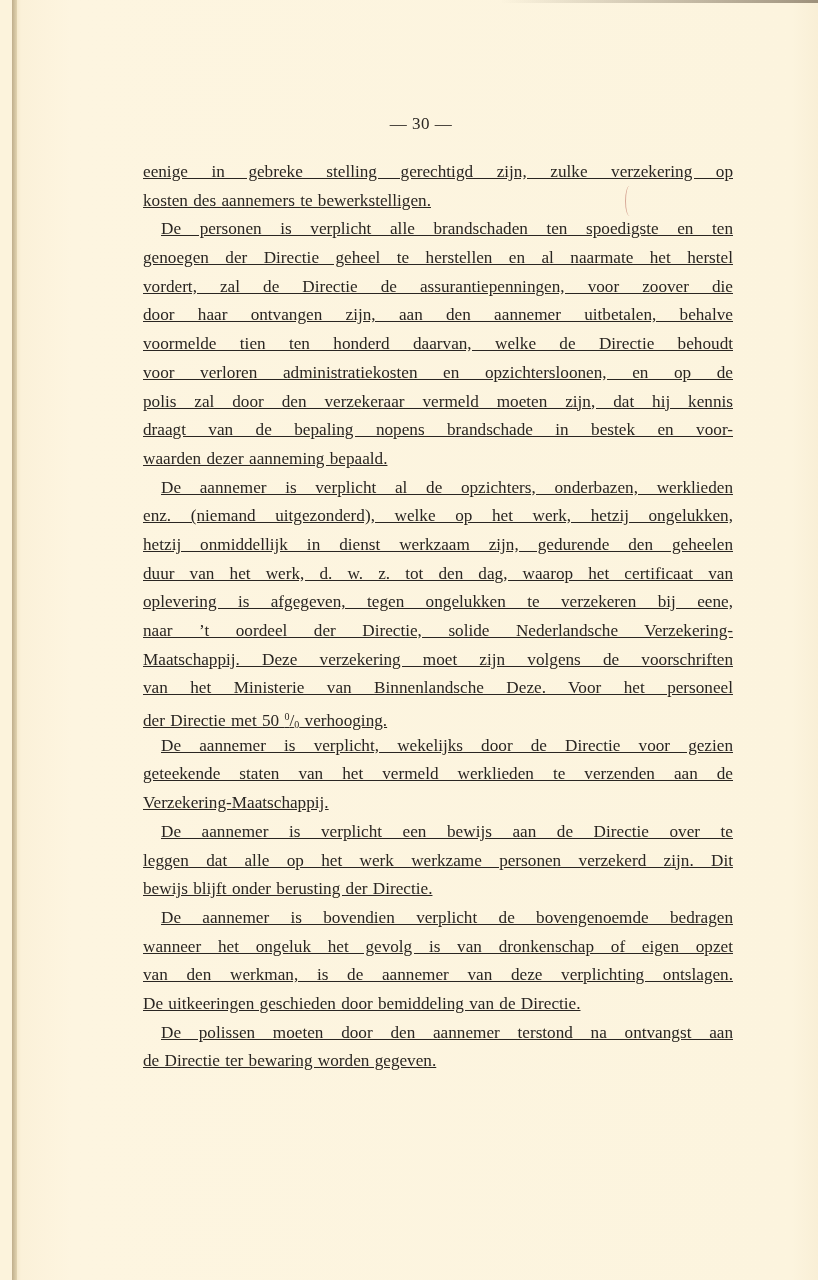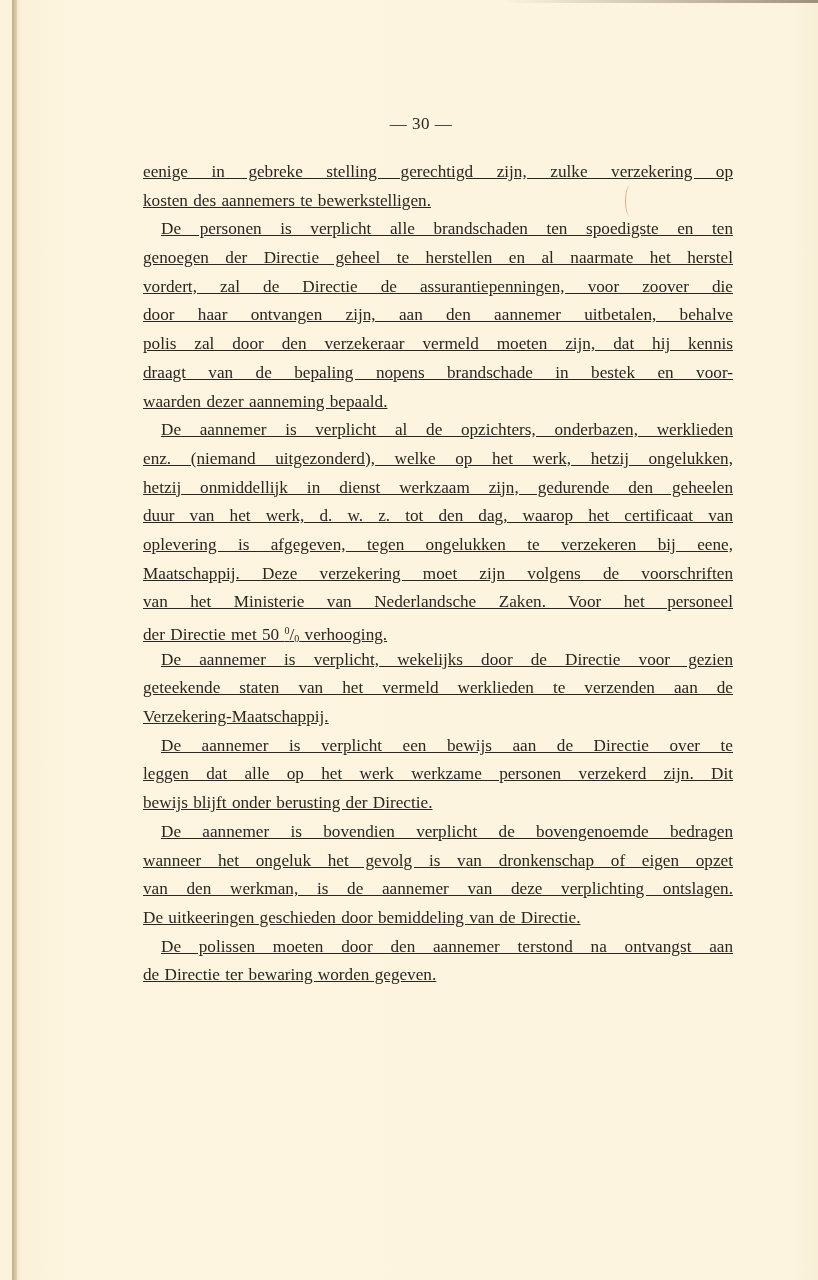--- a/index.html
+++ b/index.html
@@ -91,33 +91,36 @@
     <div>
       <div class="line">eenige in gebreke stelling gerechtigd zijn, zulke verzekering op</div>
       <div class="line last">kosten des aannemers te bewerkstelligen.</div>
     </div>
 
     <div>
       <div class="line indent">De personen is verplicht alle brandschaden ten spoedigste en ten</div>
       <div class="line">genoegen der Directie geheel te herstellen en al naarmate het herstel</div>
       <div class="line">vordert, zal de Directie de assurantiepenningen, voor zoover die</div>
       <div class="line">door haar ontvangen zijn, aan den aannemer uitbetalen, behalve</div>
+      <div class="line">voormelde tien ten honderd daarvan, welke de Directie behoudt</div>
+      <div class="line">voor verloren administratiekosten en opzichtersloonen, en op de</div>
       <div class="line">polis zal door den verzekeraar vermeld moeten zijn, dat hij kennis</div>
       <div class="line">draagt van de bepaling nopens brandschade in bestek en voor-</div>
       <div class="line last">waarden dezer aanneming bepaald.</div>
     </div>
 
     <div>
       <div class="line indent">De aannemer is verplicht al de opzichters, onderbazen, werklieden</div>
       <div class="line">enz. (niemand uitgezonderd), welke op het werk, hetzij ongelukken,</div>
       <div class="line">hetzij onmiddellijk in dienst werkzaam zijn, gedurende den geheelen</div>
       <div class="line">duur van het werk, d. w. z. tot den dag, waarop het certificaat van</div>
       <div class="line">oplevering is afgegeven, tegen ongelukken te verzekeren bij eene,</div>
+      <div class="line">naar ’t oordeel der Directie, solide Nederlandsche Verzekering-</div>
       <div class="line">Maatschappij. Deze verzekering moet zijn volgens de voorschriften</div>
-      <div class="line">van het Ministerie van Nederlandsche Zaken. Voor het personeel</div>
+      <div class="line">van het Ministerie van Binnenlandsche Deze. Voor het personeel</div>
       <div class="line last"><span>der Directie met 50 </span><span class="sup">0</span><span>/</span><span class="sub">0</span><span> verhooging.</span></div>
     </div>
 
     <div>
       <div class="line indent">De aannemer is verplicht, wekelijks door de Directie voor gezien</div>
       <div class="line">geteekende staten van het vermeld werklieden te verzenden aan de</div>
       <div class="line last">Verzekering-Maatschappij.</div>
     </div>
 
     <div>

